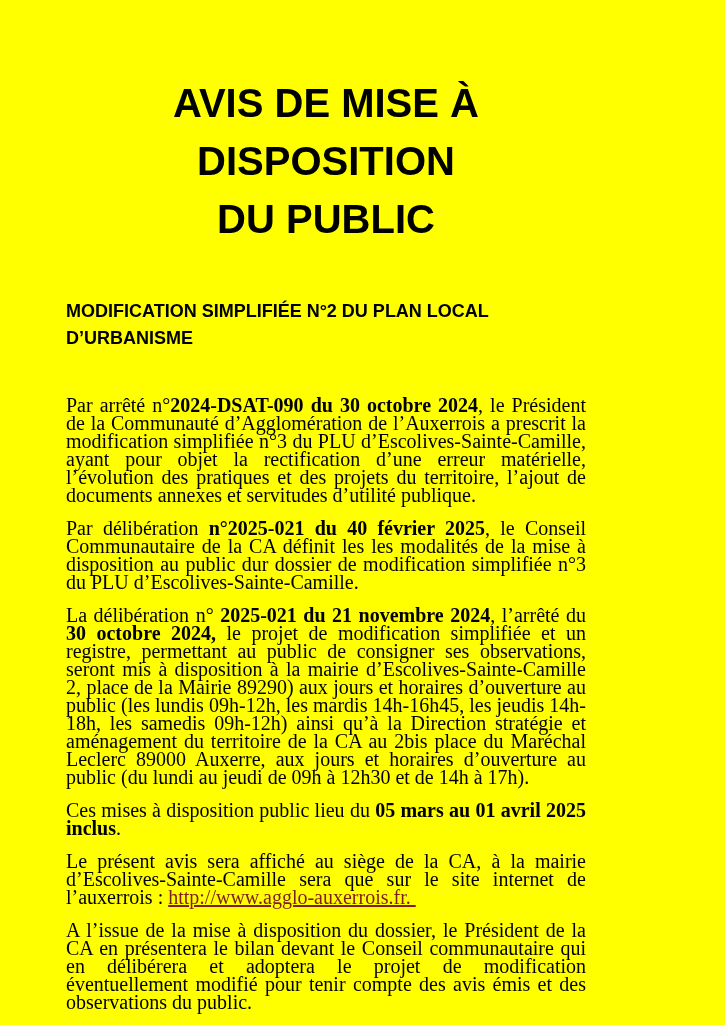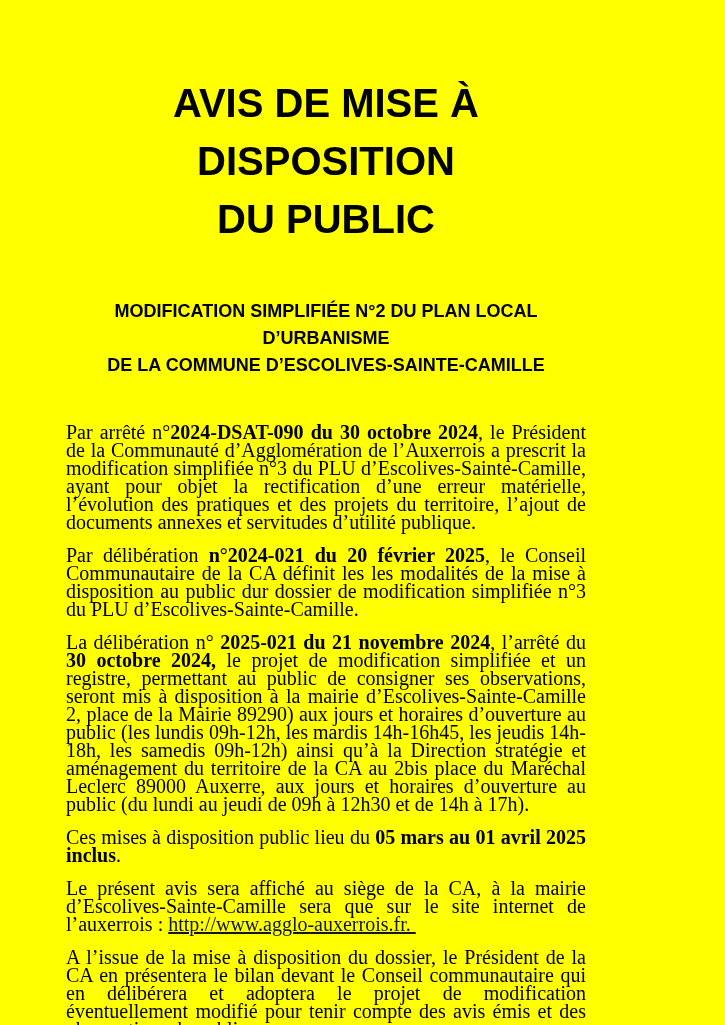--- a/index.html
+++ b/index.html
@@ -27,61 +27,59 @@
     font-size: 40px;
     line-height: 58px;
     text-align: center;
     letter-spacing: 0;
   }
   .subtitle {
     margin-top: 50px;
     font-weight: bold;
     font-size: 18px;
     line-height: 27px;
-    text-align: center;
   }
   .bodytext {
     margin-top: 44px;
     font-size: 20px;
     line-height: 18px;
     font-family: Liberation Serif, serif;
   }
   .para {
     margin: 0 0 15px 0;
     text-align: justify;
   }
   .para:last-child {
     margin-bottom: 16px;
   }
   .para .bold {
     font-weight: bold;
   }
   .doc-link {
-    color: #0f172a;
+    color: #7f1d1d;
     text-decoration: underline;
     cursor: pointer;
   }
 </style>
 </head>
 <body style="background: rgb(255, 255, 0); color: rgb(0, 0, 0);">
 
 <div class="page">
 
   <div class="title">
     <div>AVIS DE MISE À DISPOSITION</div>
     <div>DU PUBLIC</div>
   </div>
 
   <div class="subtitle">
     <div>MODIFICATION SIMPLIFIÉE N°2 DU PLAN LOCAL D’URBANISME</div>
-    <div>DE LA COMMUNE D’ESCOLIVES-SAINTE-CAMILLE</div>
   </div>
 
   <div class="bodytext">
       <p class="para"><span class="">Par arrêté n°</span><span class="bold">2024-DSAT-090 du 30 octobre 2024</span><span class="">, le Président de la Communauté d’Agglomération de l’Auxerrois a prescrit la modification simplifiée n°3 du PLU d’Escolives-Sainte-Camille, ayant pour objet la rectification d’une erreur matérielle, l’évolution des pratiques et des projets du territoire, l’ajout de documents annexes et servitudes d’utilité publique.</span></p>
-      <p class="para"><span class="">Par délibération </span><span class="bold">n°2024-021 du 20 février 2025</span><span class="">, le Conseil Communautaire de la CA définit les les modalités de la mise à disposition au public dur dossier de modification simplifiée n°3 du PLU d’Escolives-Sainte-Camille.</span></p>
+      <p class="para"><span class="">Par délibération </span><span class="bold">n°2025-021 du 40 février 2025</span><span class="">, le Conseil Communautaire de la CA définit les les modalités de la mise à disposition au public dur dossier de modification simplifiée n°3 du PLU d’Escolives-Sainte-Camille.</span></p>
       <p class="para"><span class="">La délibération n° </span><span class="bold">2025-021 du 21 novembre 2024</span><span class="">, l’arrêté du </span><span class="bold">30 octobre 2024,</span><span class=""> le projet de modification simplifiée et un registre, permettant au public de consigner ses observations, seront mis à disposition à la mairie d’Escolives-Sainte-Camille 2, place de la Mairie 89290) aux jours et horaires d’ouverture au public (les lundis 09h-12h, les mardis 14h-16h45, les jeudis 14h-18h, les samedis 09h-12h) ainsi qu’à la Direction stratégie et aménagement du territoire de la CA au 2bis place du Maréchal Leclerc 89000 Auxerre, aux jours et horaires d’ouverture au public (du lundi au jeudi de 09h à 12h30 et de 14h à 17h).</span></p>
       <p class="para"><span class="">Ces mises à disposition public lieu du </span><span class="bold">05 mars au 01 avril 2025 inclus</span><span class="">.</span></p>
       <p class="para"><span class="">Le présent avis sera affiché au siège de la CA, à la mairie d’Escolives-Sainte-Camille sera que sur le site internet de l’auxerrois : </span><a class="doc-link" href="#">http://www.agglo-auxerrois.fr.&nbsp;</a></p>
       <p class="para"><span class="">A l’issue de la mise à disposition du dossier, le Président de la CA en présentera le bilan devant le Conseil communautaire qui en délibérera et adoptera le projet de modification éventuellement modifié pour tenir compte des avis émis et des observations du public.</span></p>
     </div>
 
 </div>
 
 </body></html>

